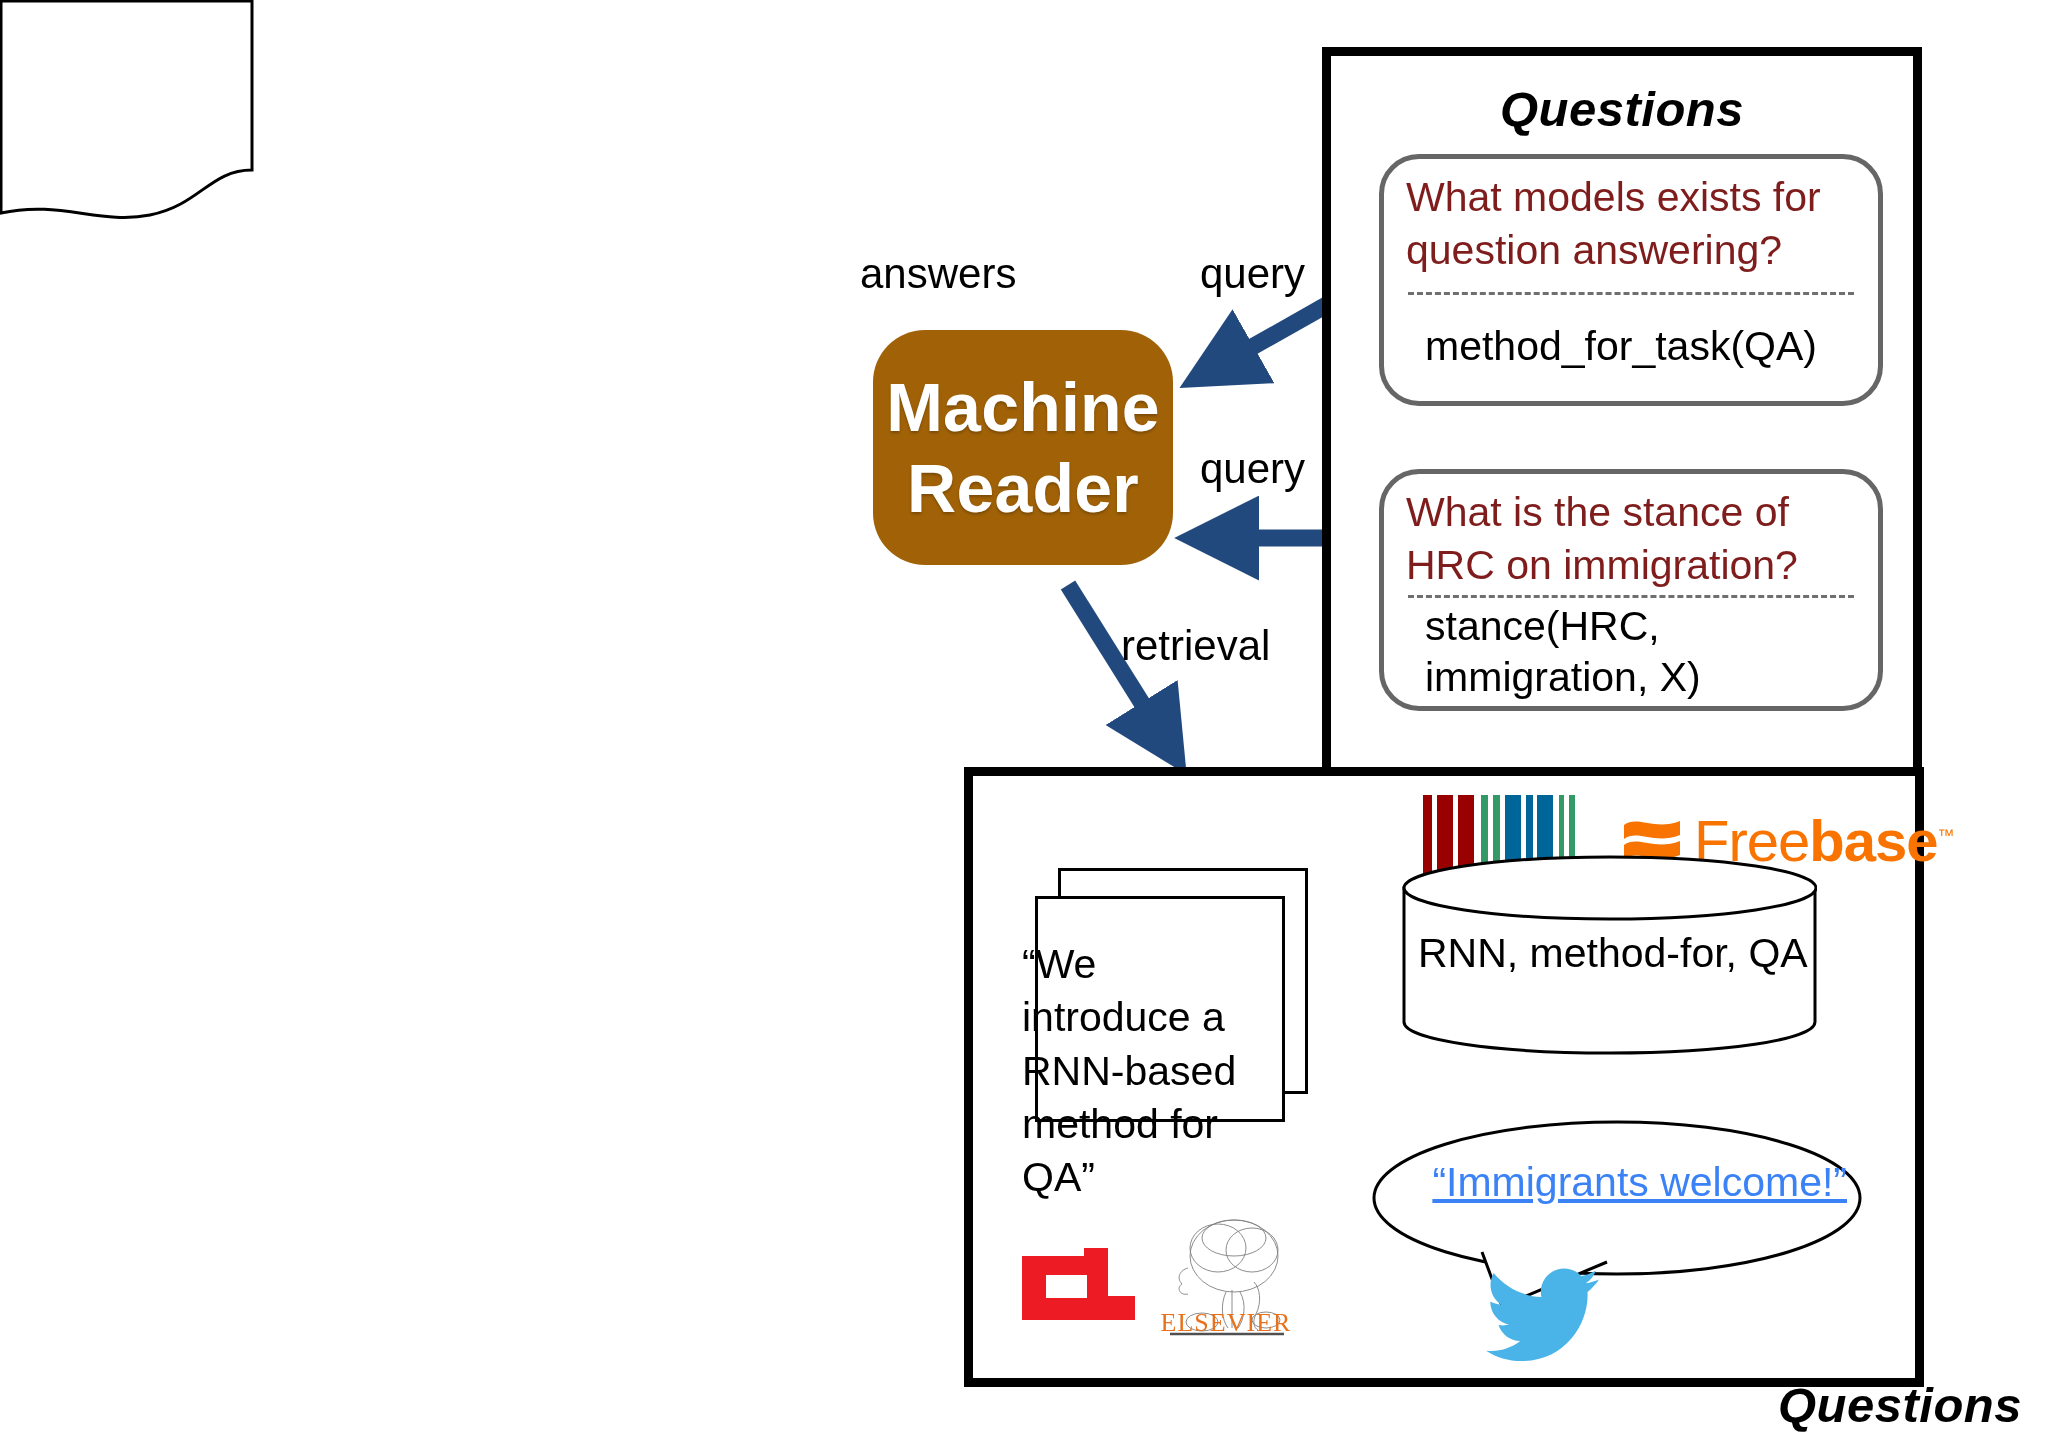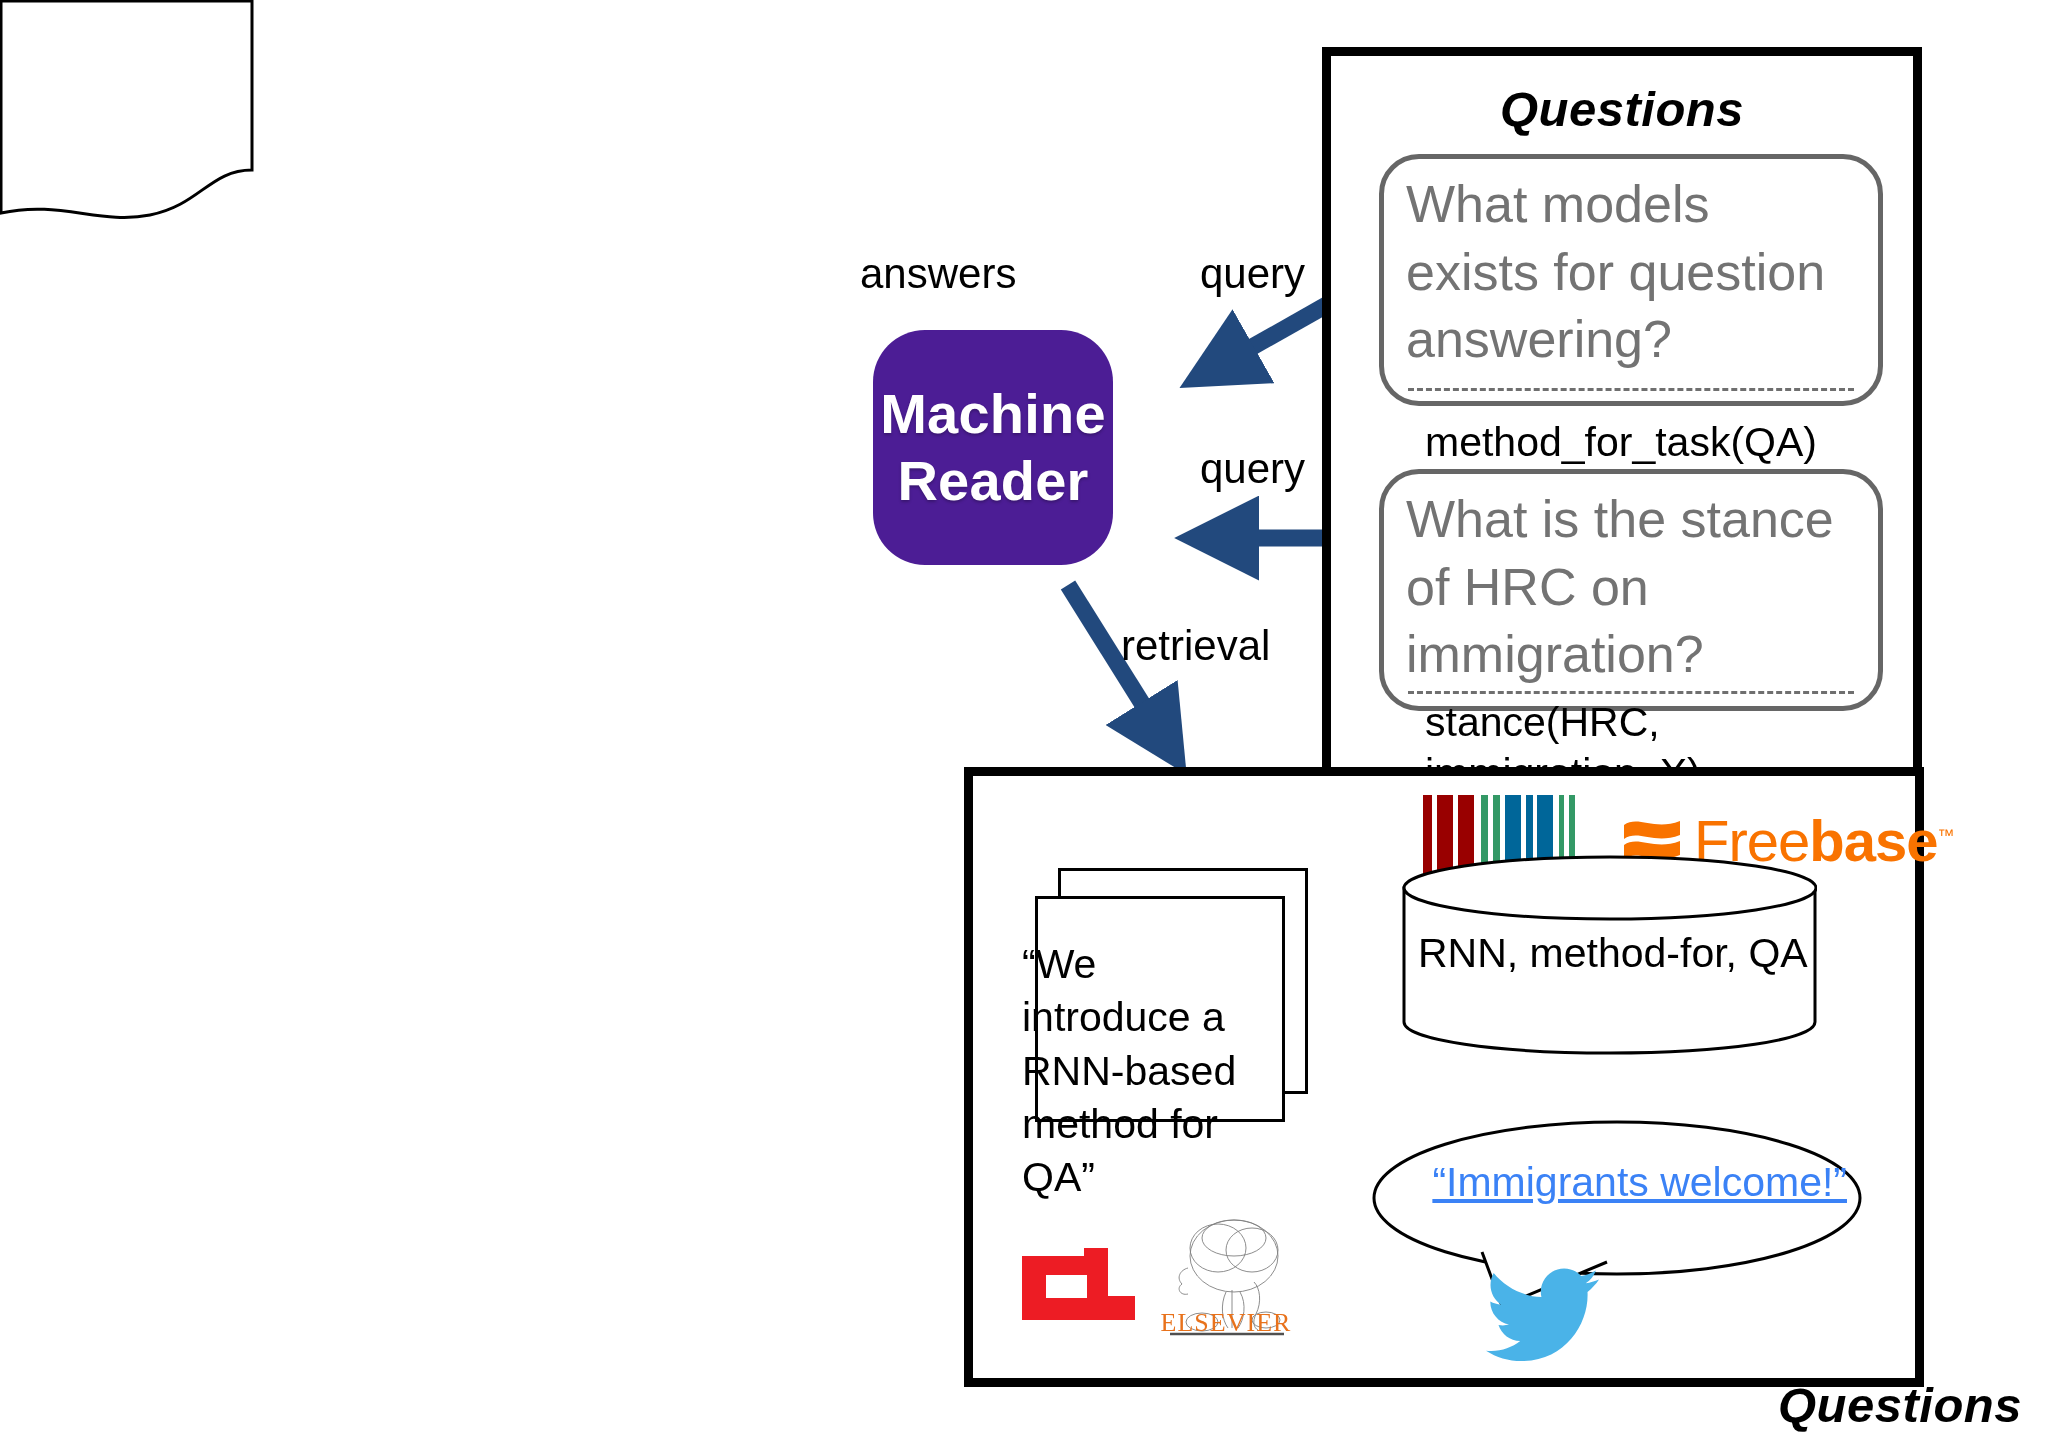--- a/index.html
+++ b/index.html
@@ -2,24 +2,24 @@
 <html><head>
 <meta charset="utf-8">
 <style>
   html,body{margin:0;padding:0;background:#ffffff;}
   body{width:2048px;height:1447px;position:relative;overflow:hidden;
        font-family:"Liberation Sans","DejaVu Sans",sans-serif;color:#000;}
   #stage{position:absolute;left:0;top:0;width:2048px;height:1447px;}
 
   
   .mr-node{
-    position:absolute;left:873px;top:330px;width:240px;height:235px;
-    background:#4c1d95;border-radius:52px;
+    position:absolute;left:873px;top:330px;width:300px;height:235px;
+    background:#a16207;border-radius:52px;
     display:flex;flex-direction:column;align-items:center;justify-content:center;
-    color:#fff;font-weight:bold;font-size:56px;line-height:1.18;
+    color:#fff;font-weight:bold;font-size:68px;line-height:1.18;
     text-shadow:0 2px 3px rgba(0,0,0,.25);letter-spacing:.2px;
   }
 
   
   .edge-label{position:absolute;font-size:42px;color:#000;white-space:nowrap;}
   #lbl-answers{left:824px;top:250px;margin-left:36px;}
   #lbl-query1{left:1200px;top:250px;}
   #lbl-query2{left:1200px;top:445px;}
   #lbl-retrieval{left:1121px;top:622px;}
 
@@ -39,21 +39,21 @@
     font-size:49px;font-weight:bold;font-style:italic;letter-spacing:.5px;
   }
 
   
   .qcard{
     position:absolute;border:5px solid #666666;border-radius:40px;background:#fff;
     box-sizing:border-box;padding:12px 22px 10px 22px;
   }
   #qcard-1{left:48px;top:98px;width:504px;height:252px;}
   #qcard-2{left:48px;top:413px;width:504px;height:242px;}
-  .q-text{font-size:52px;line-height:1.30;color:#737373;}
+  .q-text{font-size:41px;line-height:1.30;color:#7f1d1d;}
   .q-sep{border:0;border-top:3px dashed #6f6f6f;margin:4px 2px 8px 2px;}
   #qcard-1 .q-sep{margin:14px 2px 26px 2px;}
   #qcard-2 .q-sep{margin:2px 2px 3px 2px;}
   .q-logic{font-size:41px;line-height:1.26;color:#000;margin-left:19px;}
 
   
   .paper{position:absolute;border:3px solid #000;background:#fff;box-sizing:border-box;}
   #paper-back{left:1058px;top:868px;width:250px;height:226px;}
   #paper-mid{left:1035px;top:896px;width:250px;height:226px;}
   #paper-front{

